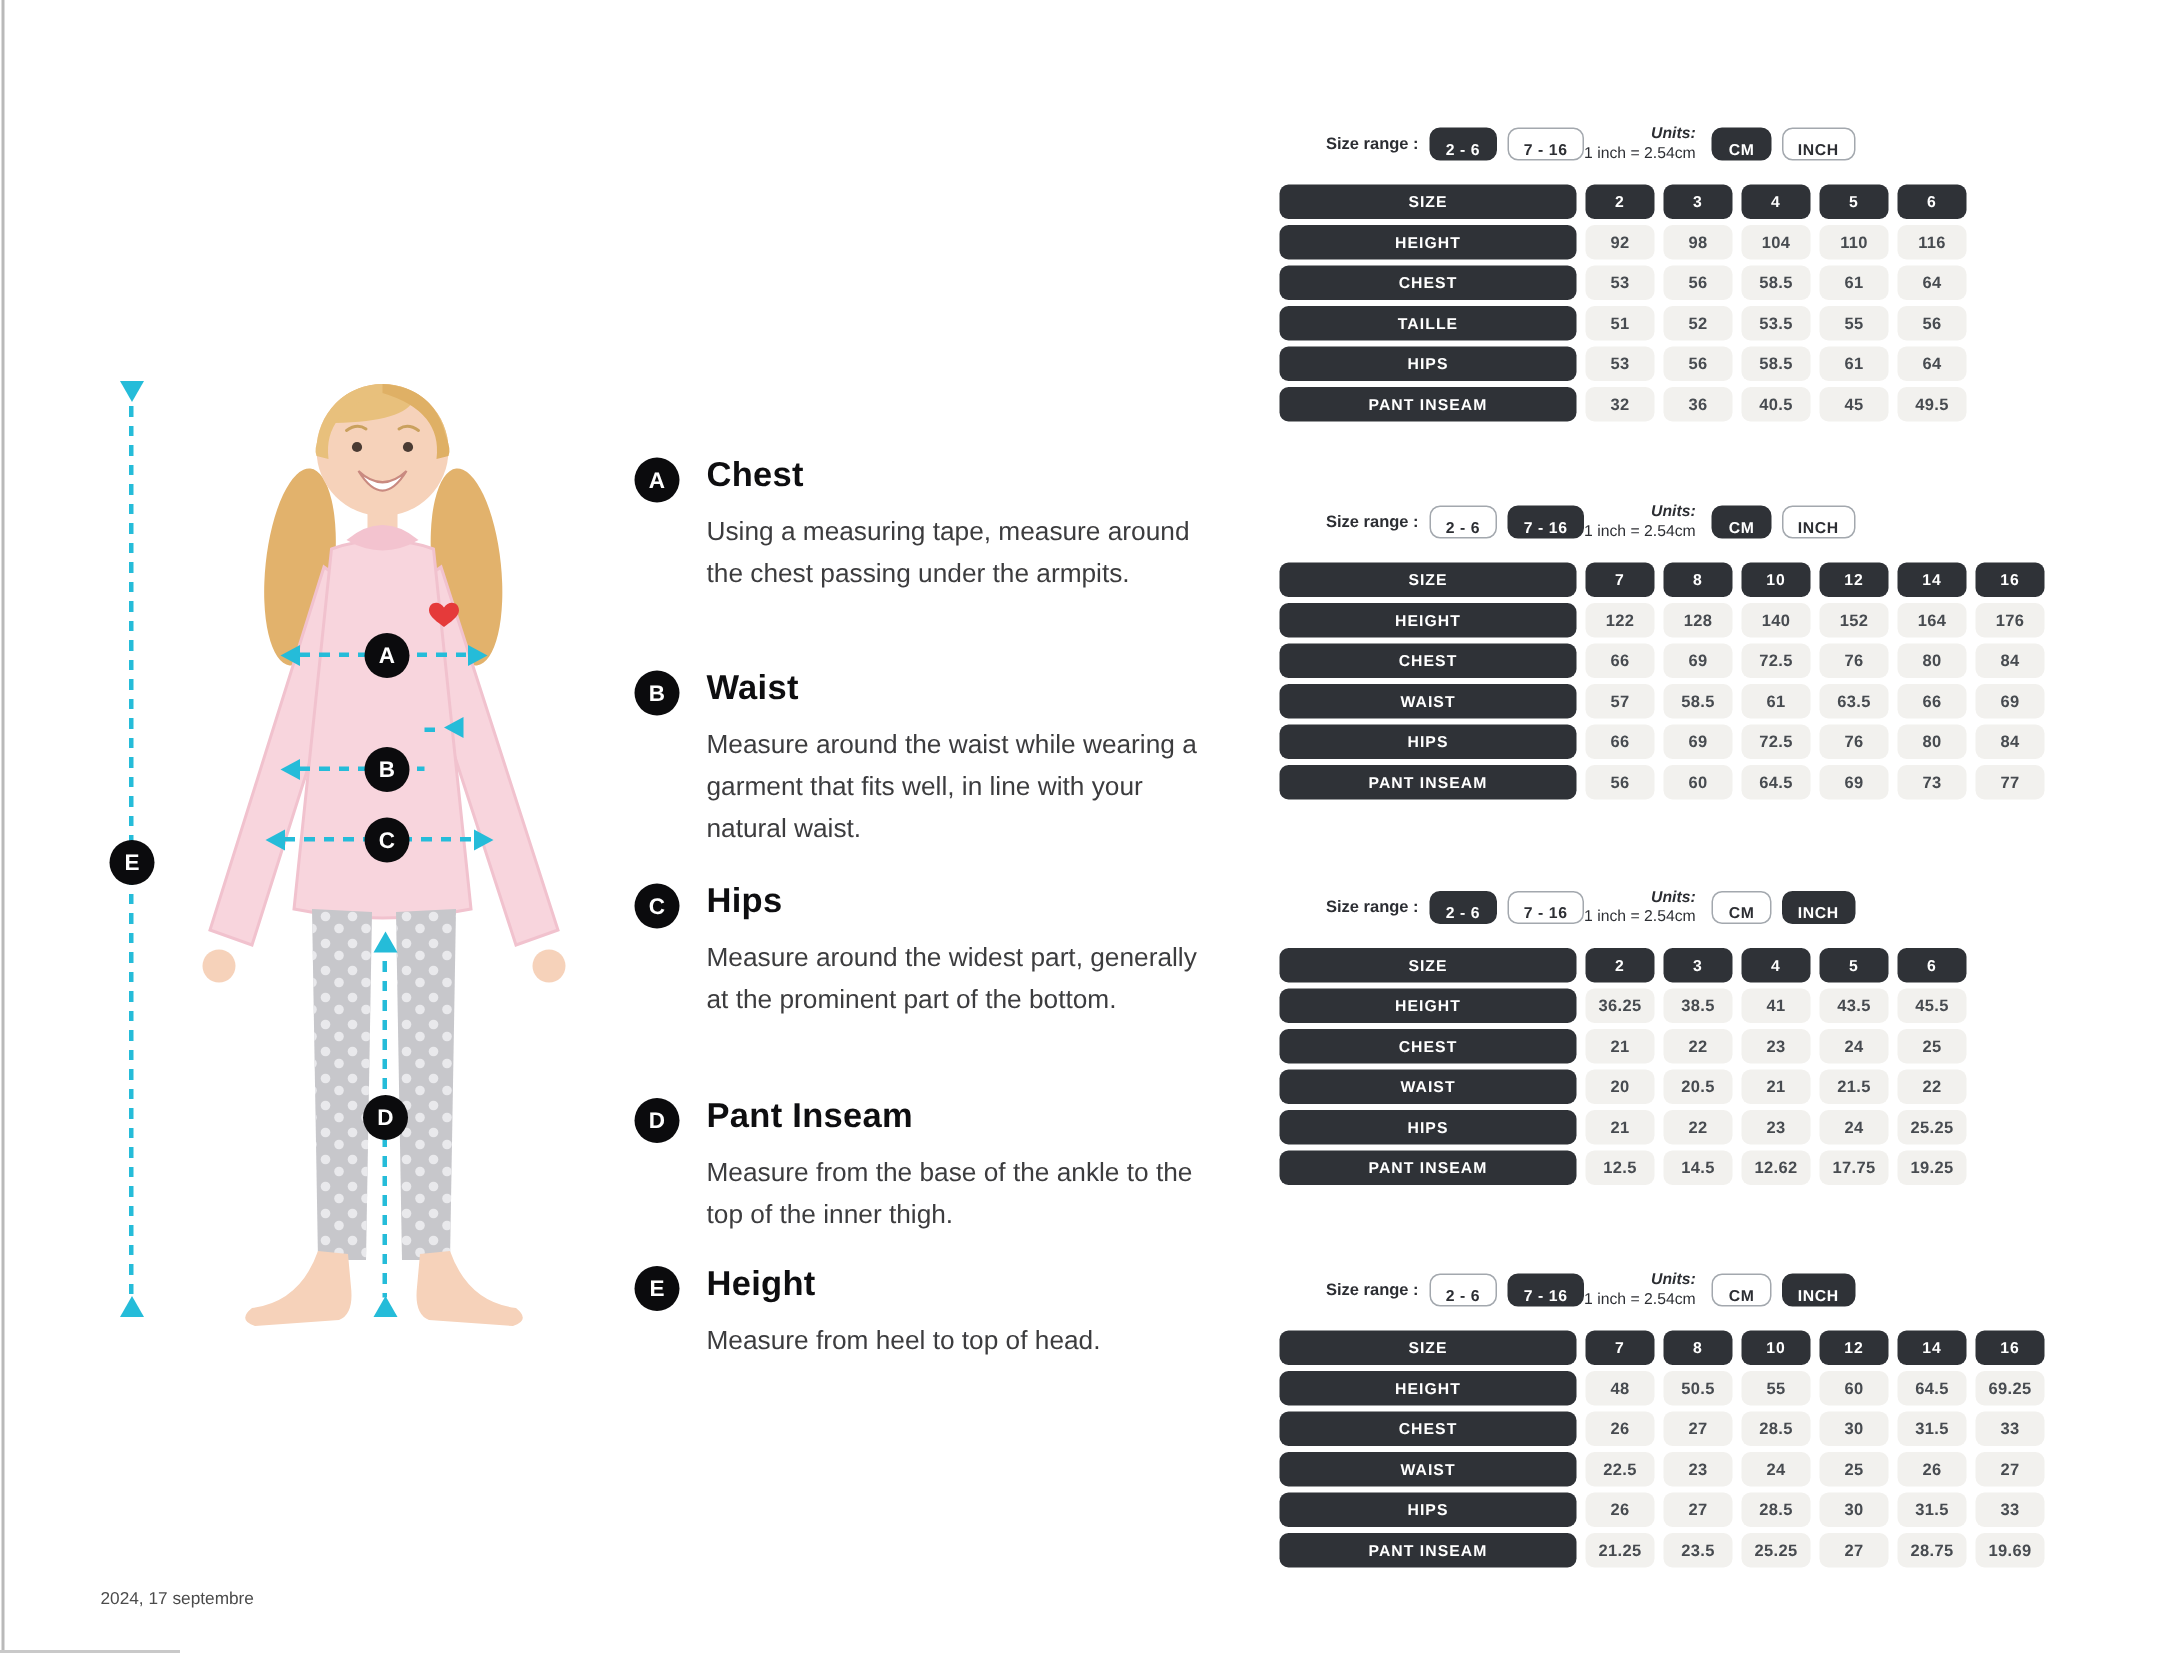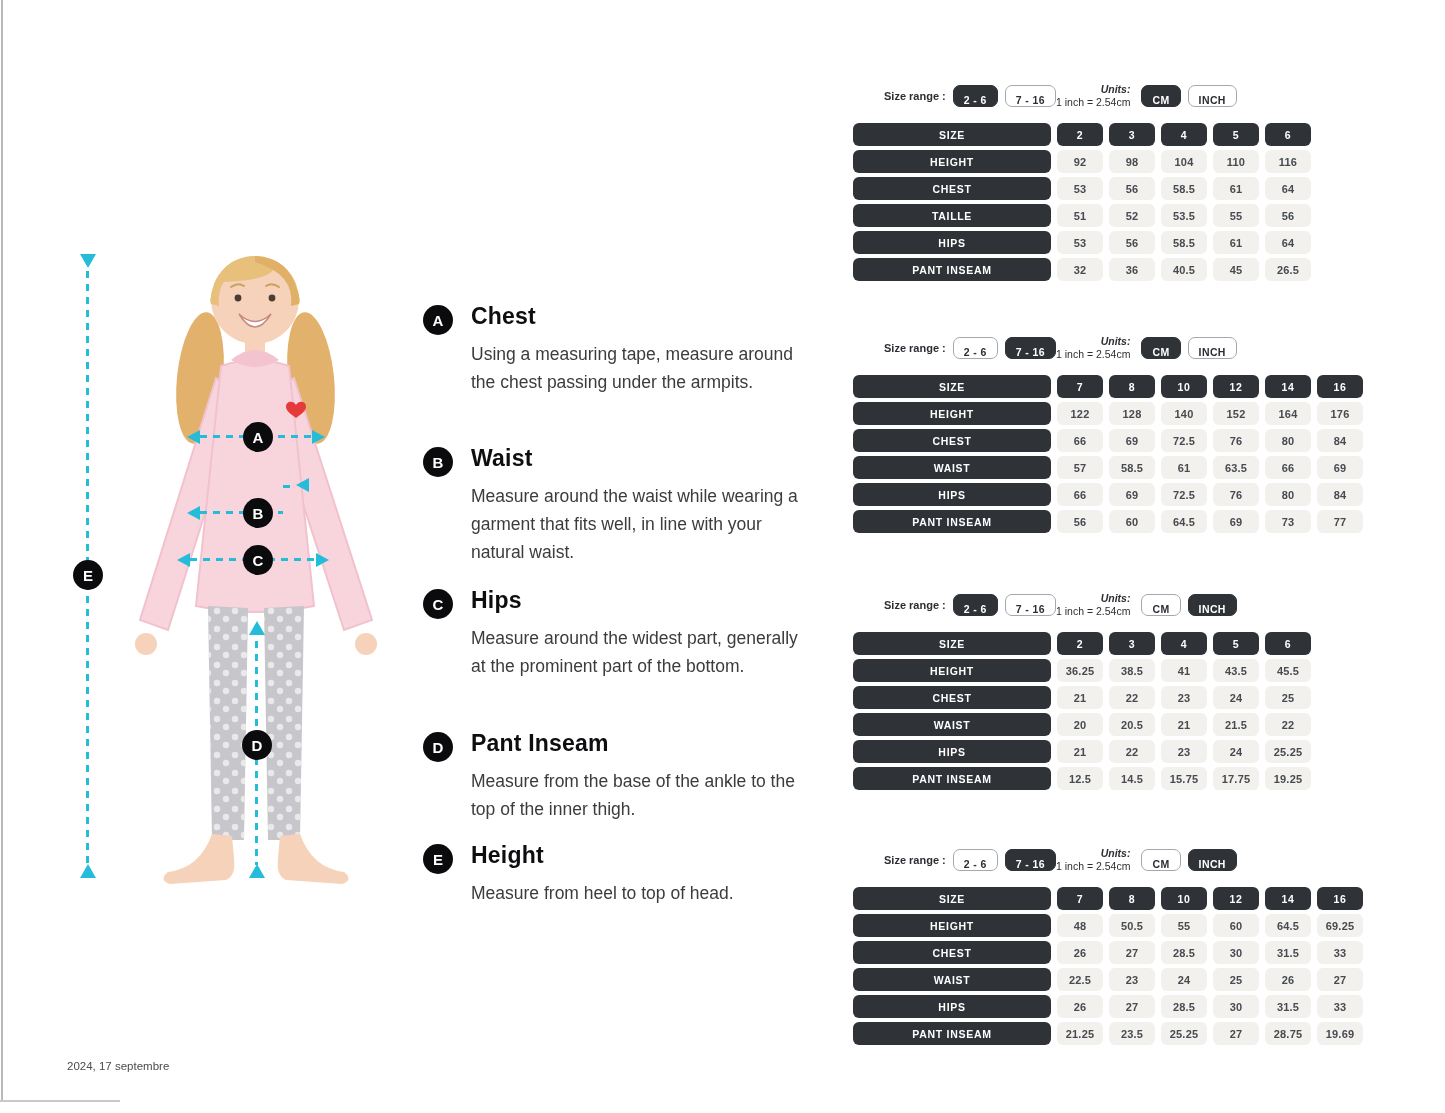--- a/index.html
+++ b/index.html
@@ -228,21 +228,21 @@
         <div class="pill val">53</div>
         <div class="pill val">56</div>
         <div class="pill val">58.5</div>
         <div class="pill val">61</div>
         <div class="pill val">64</div>
         <div class="pill dark">PANT INSEAM</div>
         <div class="pill val">32</div>
         <div class="pill val">36</div>
         <div class="pill val">40.5</div>
         <div class="pill val">45</div>
-        <div class="pill val">26.5</div>
+        <div class="pill val">49.5</div>
       </div>
     </section>
     <section class="size-table">
       <div class="controls">
         <div class="range-group">
           <span class="ctl-label">Size range :</span>
           <button class="toggle">2 - 6</button>
           <button class="toggle sel">7 - 16</button>
         </div>
         <div class="units-group">
@@ -342,21 +342,21 @@
         <div class="pill val">22</div>
         <div class="pill dark">HIPS</div>
         <div class="pill val">21</div>
         <div class="pill val">22</div>
         <div class="pill val">23</div>
         <div class="pill val">24</div>
         <div class="pill val">25.25</div>
         <div class="pill dark">PANT INSEAM</div>
         <div class="pill val">12.5</div>
         <div class="pill val">14.5</div>
-        <div class="pill val">15.75</div>
+        <div class="pill val">12.62</div>
         <div class="pill val">17.75</div>
         <div class="pill val">19.25</div>
       </div>
     </section>
     <section class="size-table">
       <div class="controls">
         <div class="range-group">
           <span class="ctl-label">Size range :</span>
           <button class="toggle">2 - 6</button>
           <button class="toggle sel">7 - 16</button>

